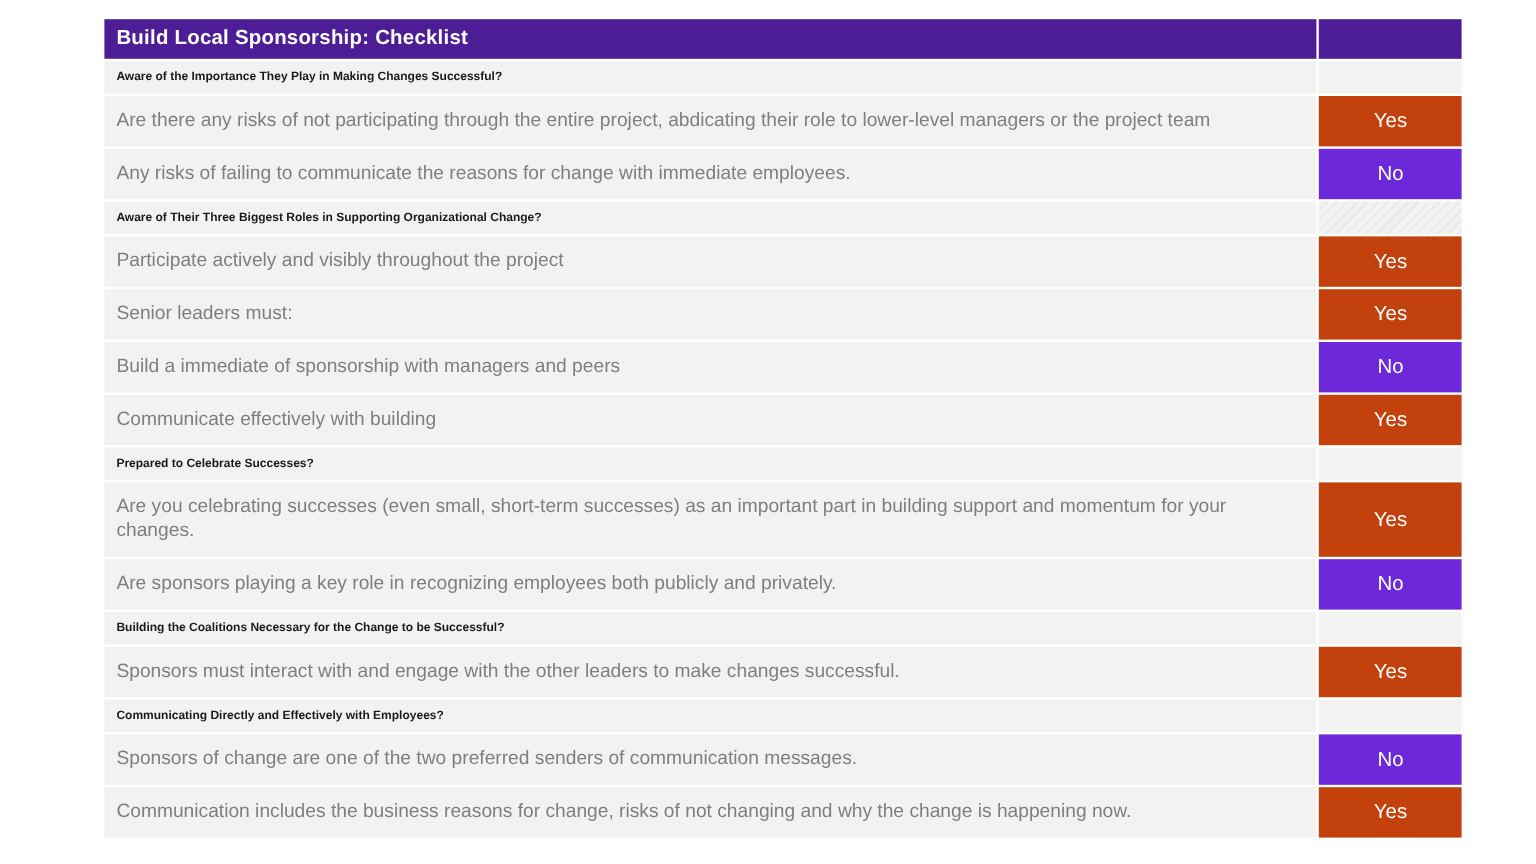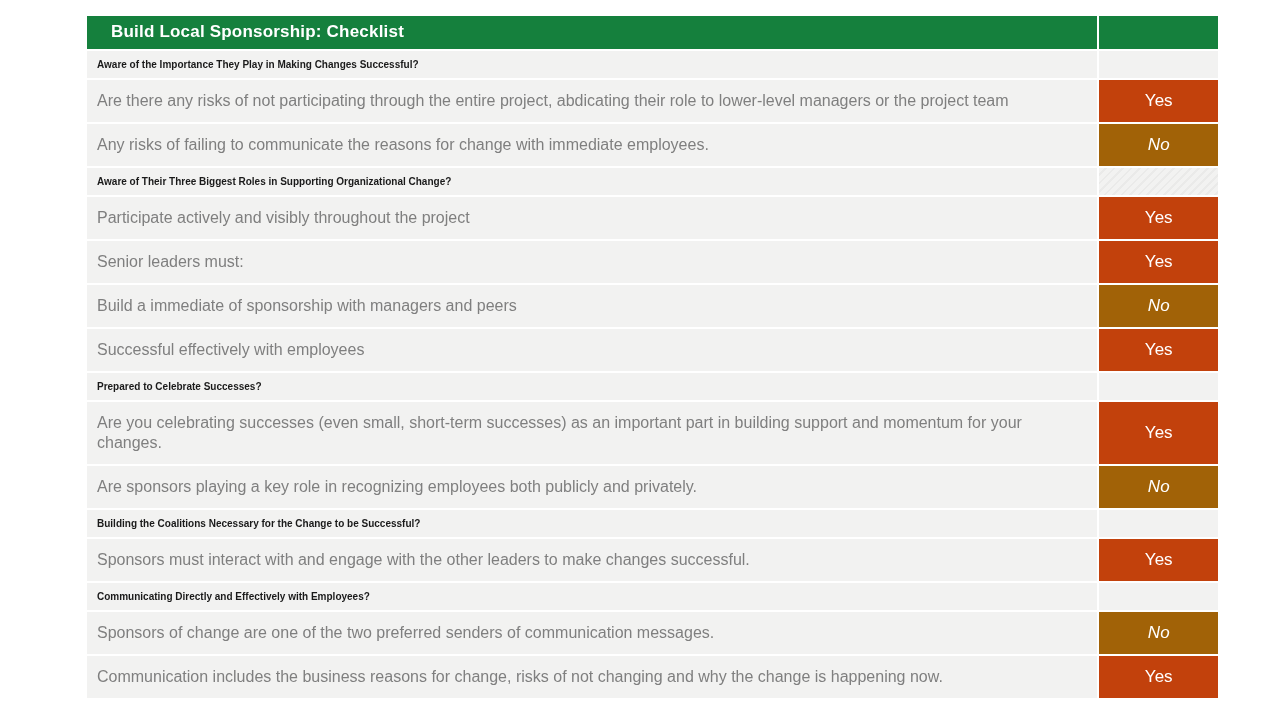--- a/index.html
+++ b/index.html
@@ -19,25 +19,25 @@
     vertical-align: middle;
   }
   .col-main {
     width: 89.5%;
   }
   .col-status {
     width: 10.5%;
   }
   .title-row .cell-main,
   .title-row .cell-status {
-    background: #15803d;
+    background: #4c1d95;
     color: #ffffff;
     font-weight: bold;
     font-size: 17px;
-    padding: 6px 10px 7px 24px;
+    padding: 6px 10px 7px 10px;
     letter-spacing: 0.2px;
   }
   .title-row .cell-status {
     
   }
   .section-row .cell-main {
     background: #f2f2f1;
     color: #1a1a1a;
     font-weight: bold;
     font-size: 10px;
@@ -60,22 +60,21 @@
     text-align: center;
     color: #ffffff;
     font-size: 17px;
     font-weight: 400;
     padding: 6px 0;
   }
   .status-yes {
     background: #c2410c;
   }
   .status-no {
-    background: #a16207;
-    font-style: italic;
+    background: #6d28d9;
   }
 </style>
 </head>
 <body>
 
 <table>
   <colgroup>
     <col class="col-main">
     <col class="col-status">
   </colgroup>
@@ -106,21 +105,21 @@
       </tr>
       <tr class="item-row">
         <td class="cell-main">Senior leaders must:</td>
         <td class="cell-status status-yes">Yes</td>
       </tr>
       <tr class="item-row">
         <td class="cell-main">Build a immediate of sponsorship with managers and peers</td>
         <td class="cell-status status-no">No</td>
       </tr>
       <tr class="item-row">
-        <td class="cell-main">Successful effectively with employees</td>
+        <td class="cell-main">Communicate effectively with building</td>
         <td class="cell-status status-yes">Yes</td>
       </tr>
       <tr class="section-row">
         <td class="cell-main">Prepared to Celebrate Successes?</td>
         <td class="cell-status"></td>
       </tr>
       <tr class="item-row">
         <td class="cell-main">Are you celebrating successes (even small, short-term successes) as an important part in building support and momentum for your changes.</td>
         <td class="cell-status status-yes">Yes</td>
       </tr>

